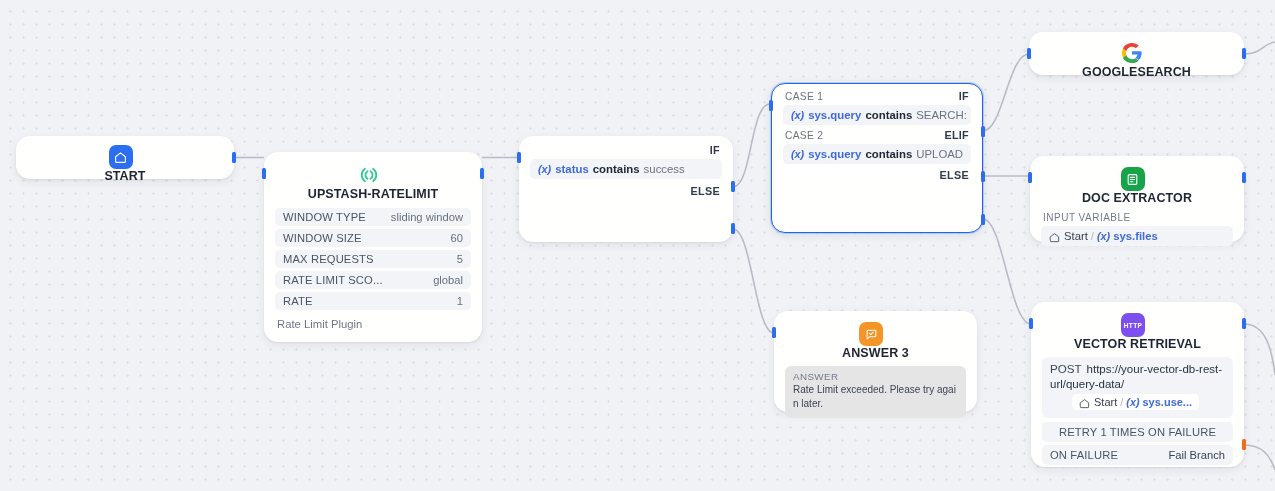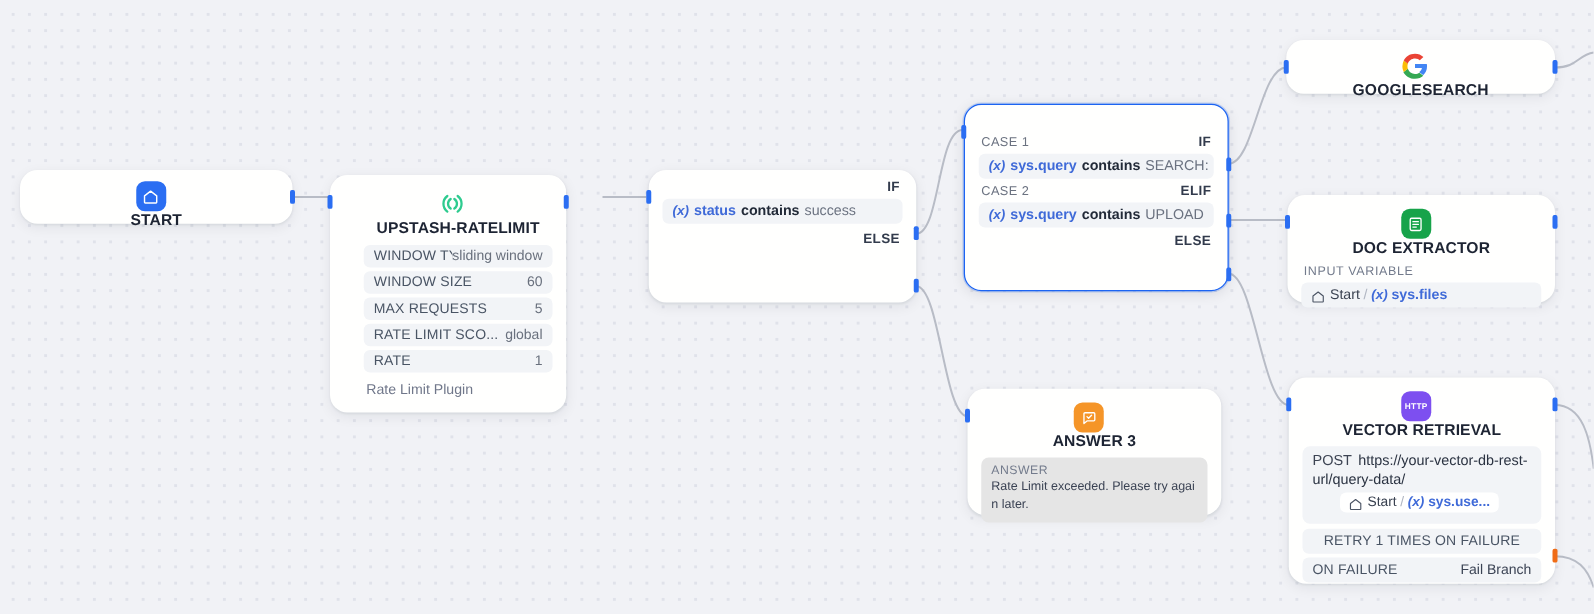--- a/index.html
+++ b/index.html
@@ -237,21 +237,21 @@
       <div class="node-icon" style="background:#2b6ef2;">
         <svg width="13" height="13" viewBox="0 0 24 24" fill="none" stroke="#ffffff" stroke-width="2.1" stroke-linecap="round" stroke-linejoin="round">
           <path d="M3 10.5 L12 3.5 L21 10.5 V20 a1 1 0 0 1 -1 1 H4 a1 1 0 0 1 -1 -1 Z"></path>
         </svg>
       </div>
       <div class="node-title">START</div>
     </div>
     <div class="handle" style="right:-2px; top:16px;"></div>
   </div>
 
-  <div class="node" style="left:264px; top:140px; width:189px; height:190px;padding-left:16px;">
+  <div class="node" style="left:264px; top:152px; width:218px; height:190px;">
     <div class="node-head">
       <div class="node-icon" style="background:transparent;">
         <svg width="22" height="22" viewBox="0 0 24 24" fill="none" stroke="#2ecb8f" stroke-width="2" stroke-linecap="round">
           <path d="M16.5 5.2 a8.5 8.5 0 0 1 0 13.6"></path>
           <path d="M13.6 7.8 a5 5 0 0 1 0 8.4"></path>
           <path d="M7.5 18.8 a8.5 8.5 0 0 1 0 -13.6"></path>
           <path d="M10.4 16.2 a5 5 0 0 1 0 -8.4"></path>
         </svg>
       </div>
       <div class="node-title">UPSTASH-RATELIMIT</div>
@@ -297,21 +297,21 @@
       <div class="case-row" style="justify-content:flex-end; padding-top:4px;">
         <span class="case-op">ELSE</span>
       </div>
     </div>
     <div class="handle" style="left:-2px; top:16px;"></div>
     <div class="handle" style="right:-2px; top:45px;"></div>
     <div class="handle" style="right:-2px; top:87px;"></div>
   </div>
 
   <div class="node selected" style="left:771px; top:83px; width:212px; height:150px;">
-    <div class="node-body" style="padding-top:4px;margin-top:18px;">
+    <div class="node-body" style="padding-top:4px;">
       <div class="case-row">
         <span class="case-label">CASE 1</span>
         <span class="case-op">IF</span>
       </div>
       <div class="cond-row">
         <span class="xbadge">(x)</span>
         <span class="var-name">sys.query</span>
         <span class="cond-op">contains</span>
         <span class="cond-val">SEARCH:</span>
       </div>

